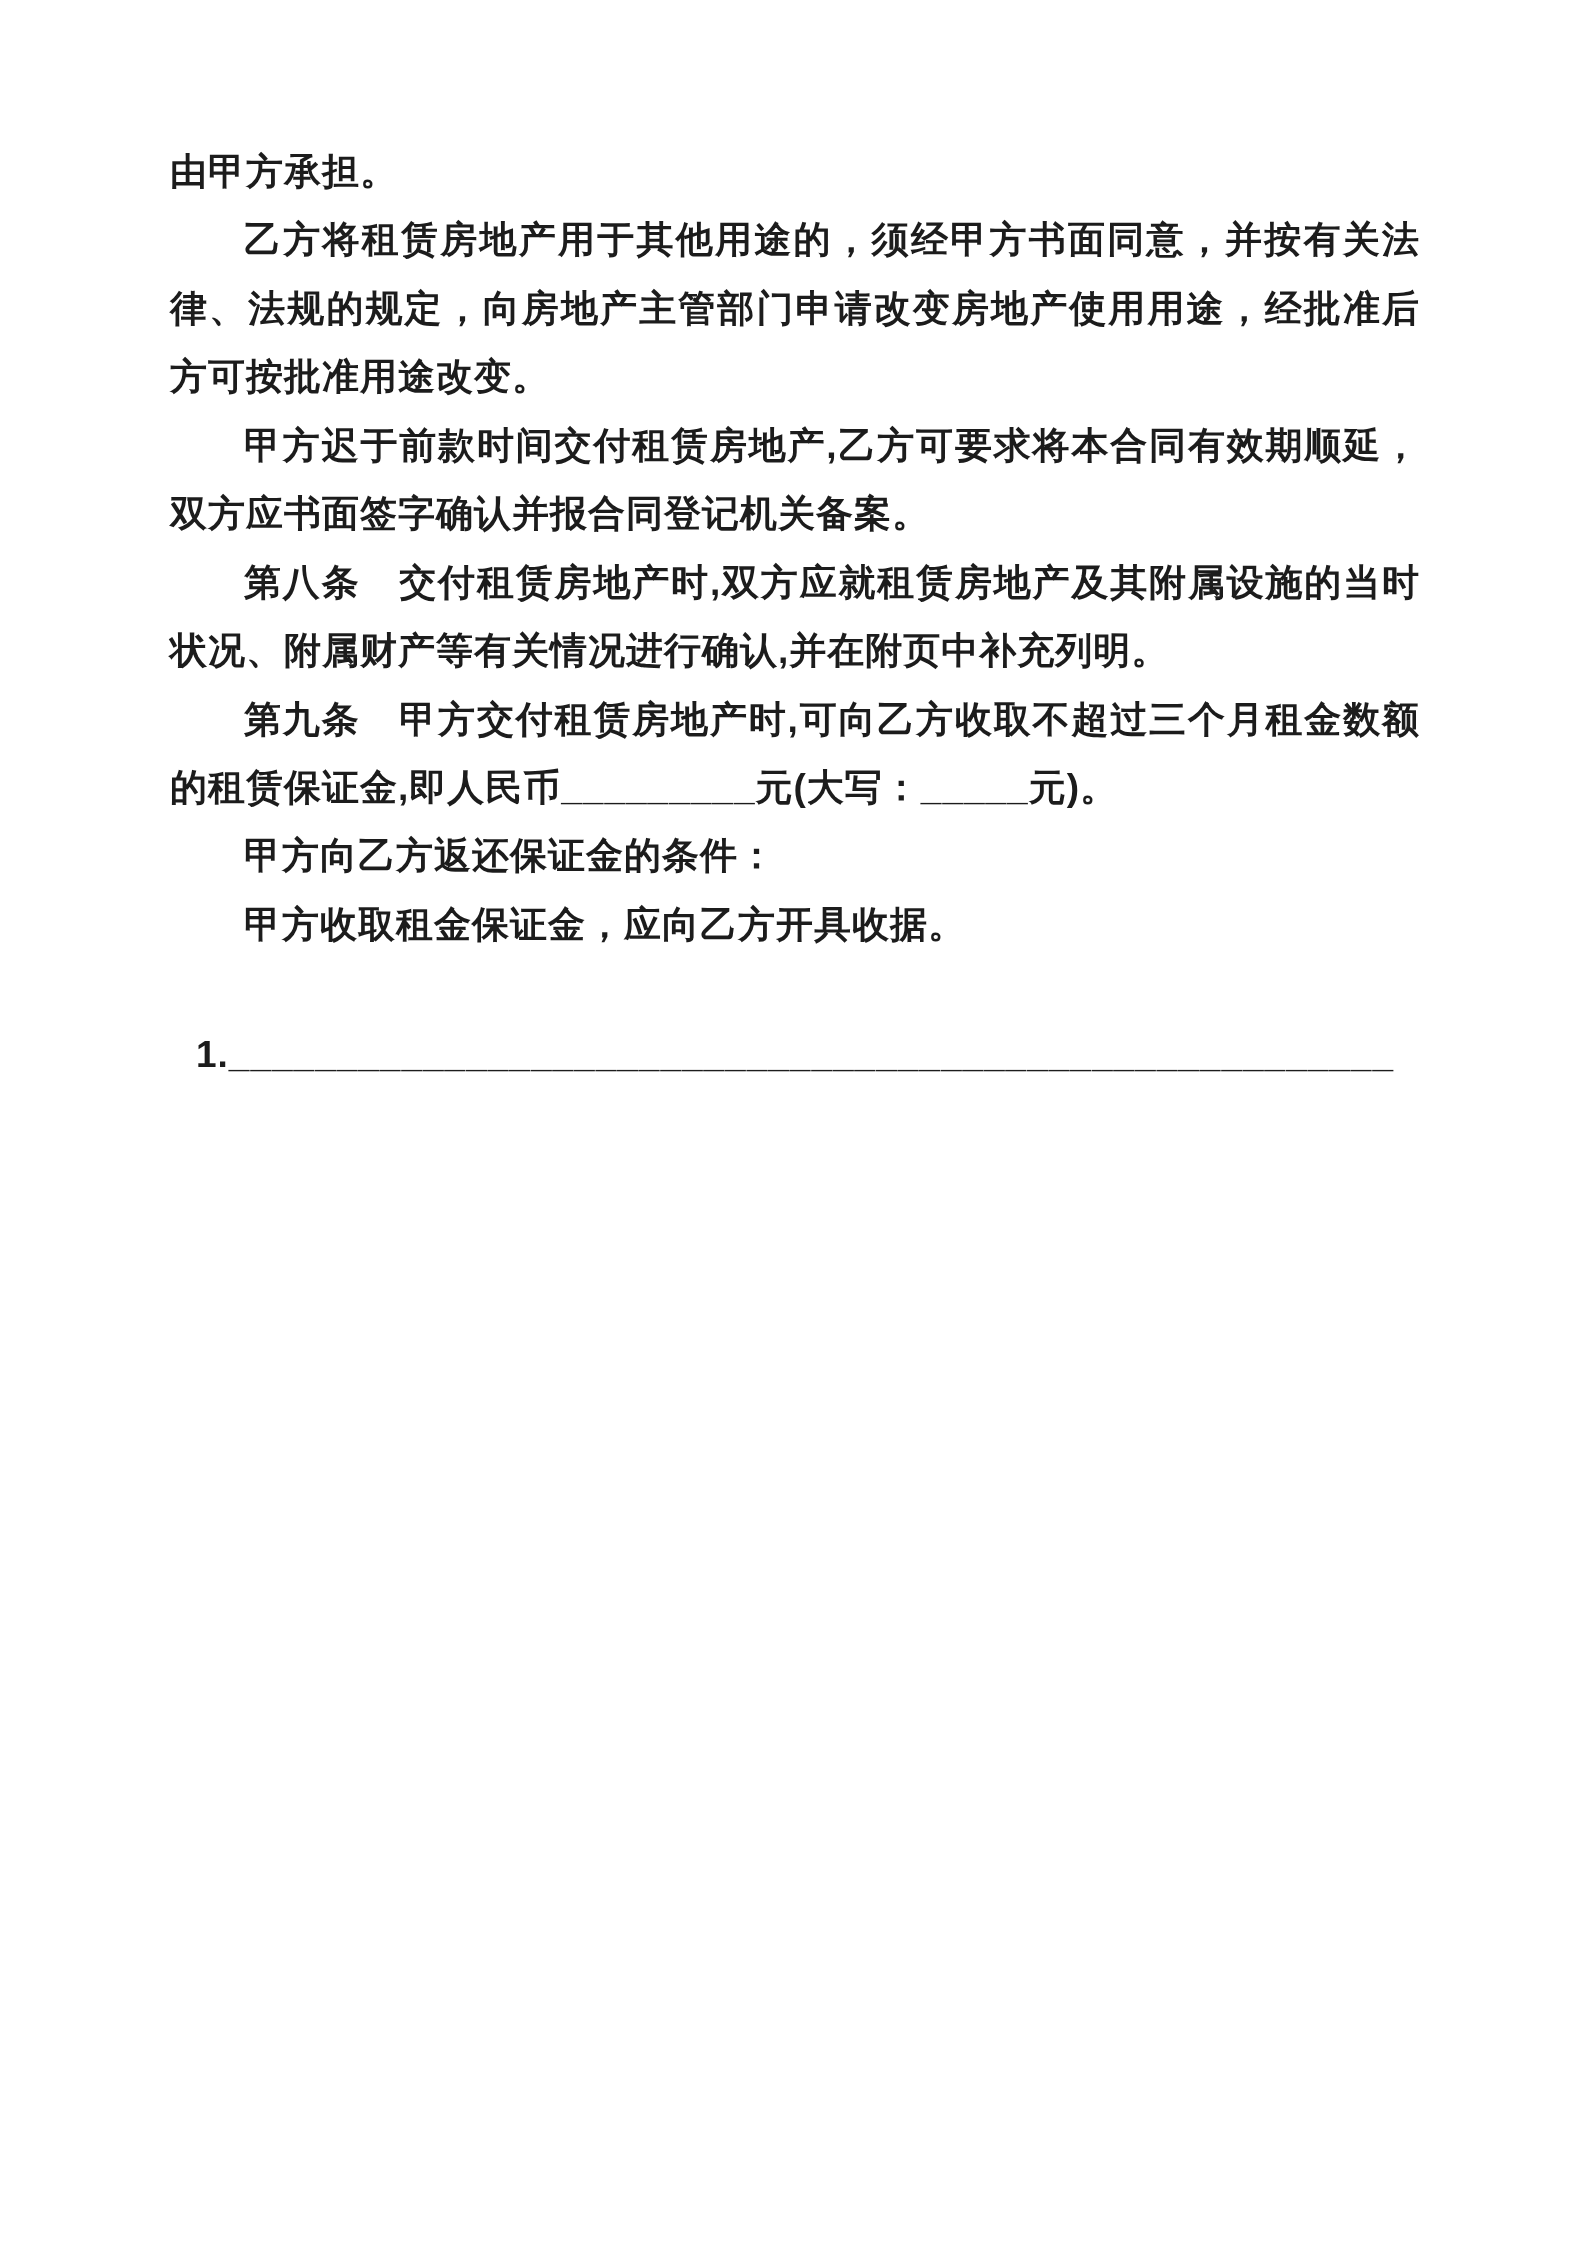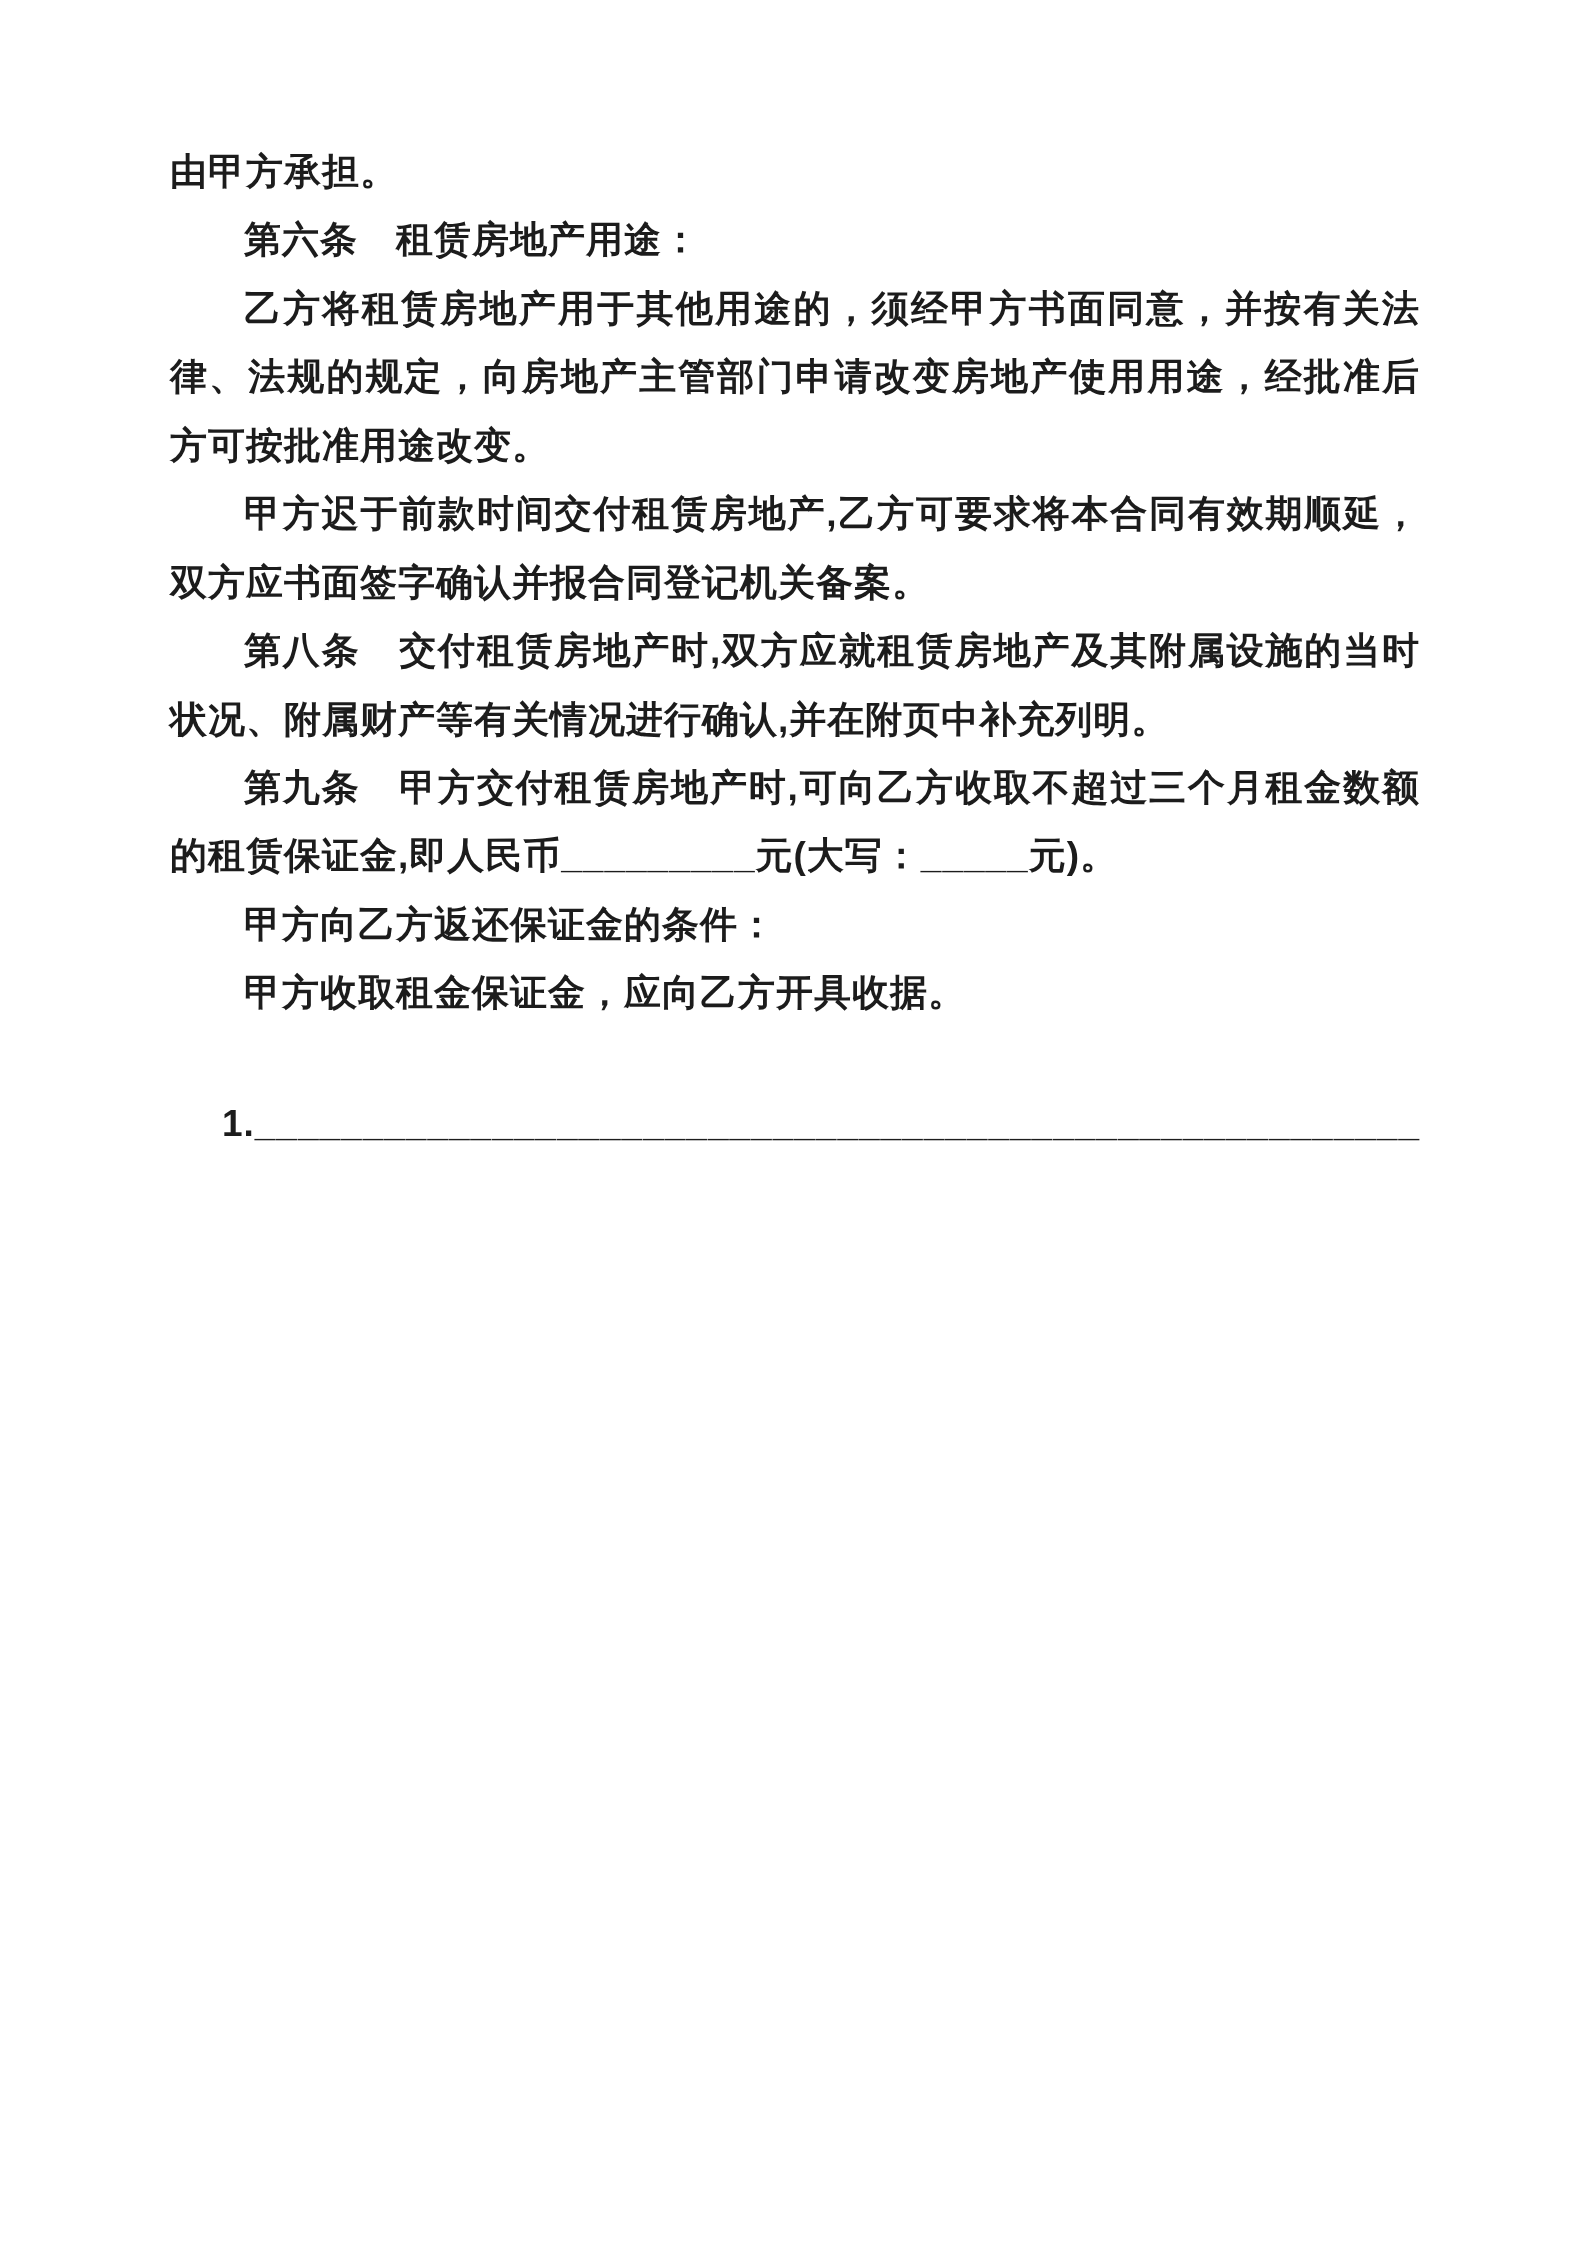--- a/index.html
+++ b/index.html
@@ -27,36 +27,35 @@
     text-align: justify;
     text-justify: inter-ideograph;
   }
   .doc p.indent {
     text-indent: 2em;
   }
   .doc p.fill-line {
     margin-top: 60px;
     white-space: nowrap;
     overflow: hidden;
-    text-align: right;
+    text-align: center;
     font-weight: 600;
   }
   .doc p.fill-gap-first {
     margin-top: 62px;
   }
 </style>
 </head>
 <body>
 
 <div class="page">
   <div class="doc">
 
     <p>由甲方承担。</p>
 
-    <p class="indent">第六条　租赁房地产用途：</p>
 
     <p class="indent">乙方将租赁房地产用于其他用途的，须经甲方书面同意，并按有关法律、法规的规定，向房地产主管部门申请改变房地产使用用途，经批准后方可按批准用途改变。</p>
 
 
     <p class="indent">甲方迟于前款时间交付租赁房地产,乙方可要求将本合同有效期顺延，双方应书面签字确认并报合同登记机关备案。</p>
 
     <p class="indent">第八条　交付租赁房地产时,双方应就租赁房地产及其附属设施的当时状况、附属财产等有关情况进行确认,并在附页中补充列明。</p>
 
     <p class="indent">第九条　甲方交付租赁房地产时,可向乙方收取不超过三个月租金数额的租赁保证金,即人民币_________元(大写：_____元)。</p>
 

